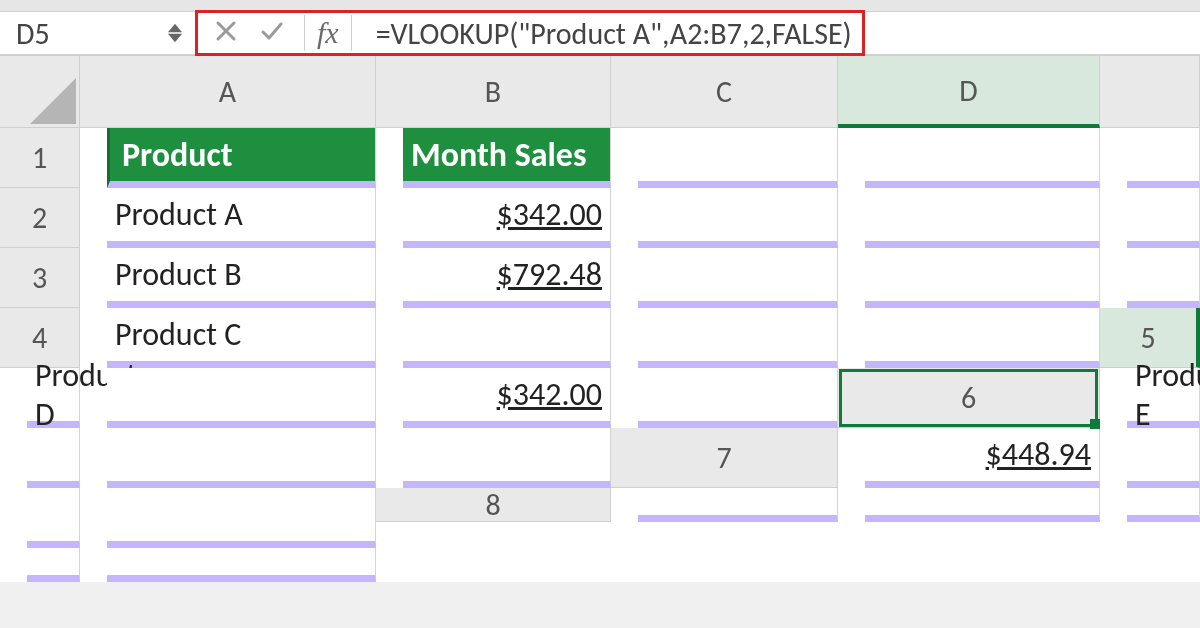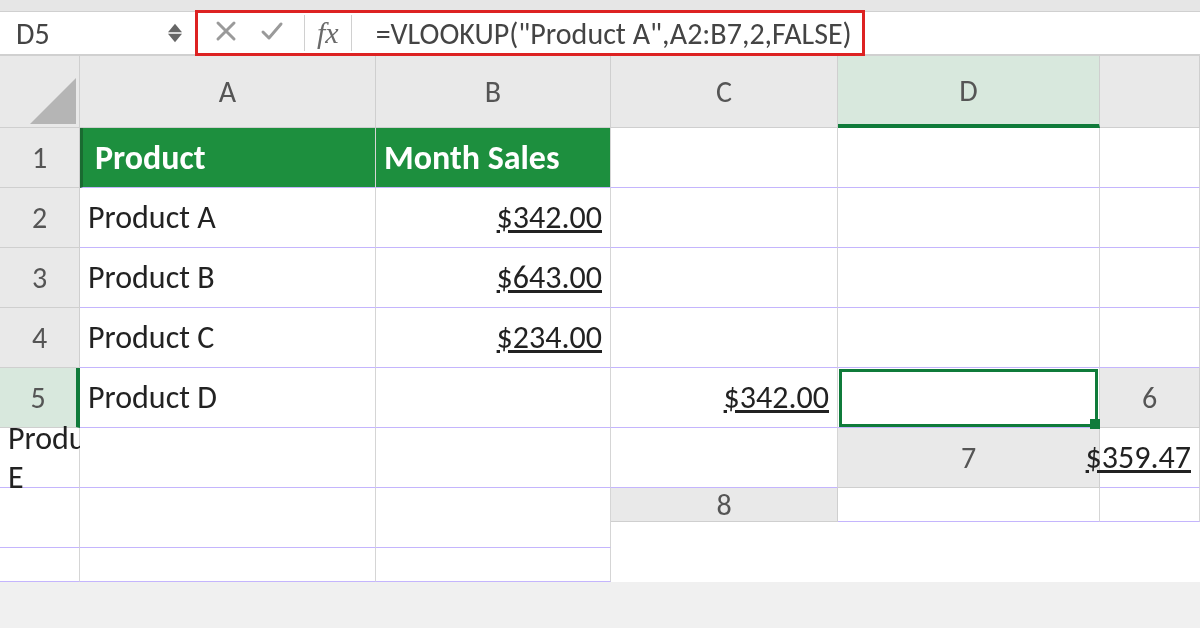--- a/index.html
+++ b/index.html
@@ -120,28 +120,29 @@
     border-width: 0 0 46px 46px;
     border-color: transparent transparent #b5b5b5 transparent;
   }
   .rowhdr {
     font-size: 30px;
     justify-content: center;
   }
 
   .cell {
     border-right: 1px solid #d5d5d5;
-    border-bottom: 1px solid #c4b5fd;
+    border-bottom: 7px solid #c4b5fd;
     height: 60px;
     display: flex;
     align-items: center;
     font-size: 32px;
     padding: 0 8px;
     background: #fff;
     color: #222;
+    margin-left: 27px;
   }
   .cell.num { justify-content: flex-end; text-decoration: underline; }
 
   .hdrcell {
     background: #1d8f3e;
     color: #fff;
     font-weight: 700;
     font-size: 34px;
   }
   .hdrcell.first { border-left: 3px solid #1a6b31; padding-left: 12px; }
@@ -227,46 +228,45 @@
 
   <div class="rowhdr rowN">2</div>
   <div class="cell rowN">Product A</div>
   <div class="cell num rowN">$342.00</div>
   <div class="cell rowN"></div>
   <div class="cell rowN"></div>
   <div class="cell rowN"></div>
 
   <div class="rowhdr rowN">3</div>
   <div class="cell rowN">Product B</div>
-  <div class="cell num rowN">$643.00</div>
+  <div class="cell num rowN">$792.48</div>
   <div class="cell rowN"></div>
   <div class="cell rowN"></div>
   <div class="cell rowN"></div>
 
   <div class="rowhdr rowN">4</div>
   <div class="cell rowN">Product C</div>
-  <div class="cell num rowN">$234.00</div>
   <div class="cell rowN"></div>
   <div class="cell rowN"></div>
   <div class="cell rowN"></div>
 
   <div class="rowhdr rowN activerow">5</div>
   <div class="cell rowN">Product D</div>
   <div class="cell rowN"></div>
   <div class="cell num rowN">$342.00</div>
   <div class="cell rowN"></div>
 
   <div class="rowhdr rowN">6</div>
   <div class="cell rowN">Product E</div>
   <div class="cell rowN"></div>
   <div class="cell rowN"></div>
   <div class="cell rowN"></div>
 
   <div class="rowhdr rowN">7</div>
-  <div class="cell num rowN">$359.47</div>
+  <div class="cell num rowN">$448.94</div>
   <div class="cell rowN"></div>
   <div class="cell rowN"></div>
   <div class="cell rowN"></div>
 
   <div class="rowhdr row8">8</div>
   <div class="cell row8"></div>
   <div class="cell row8"></div>
   <div class="cell row8"></div>
   <div class="cell row8"></div>
   <div class="cell row8"></div>

